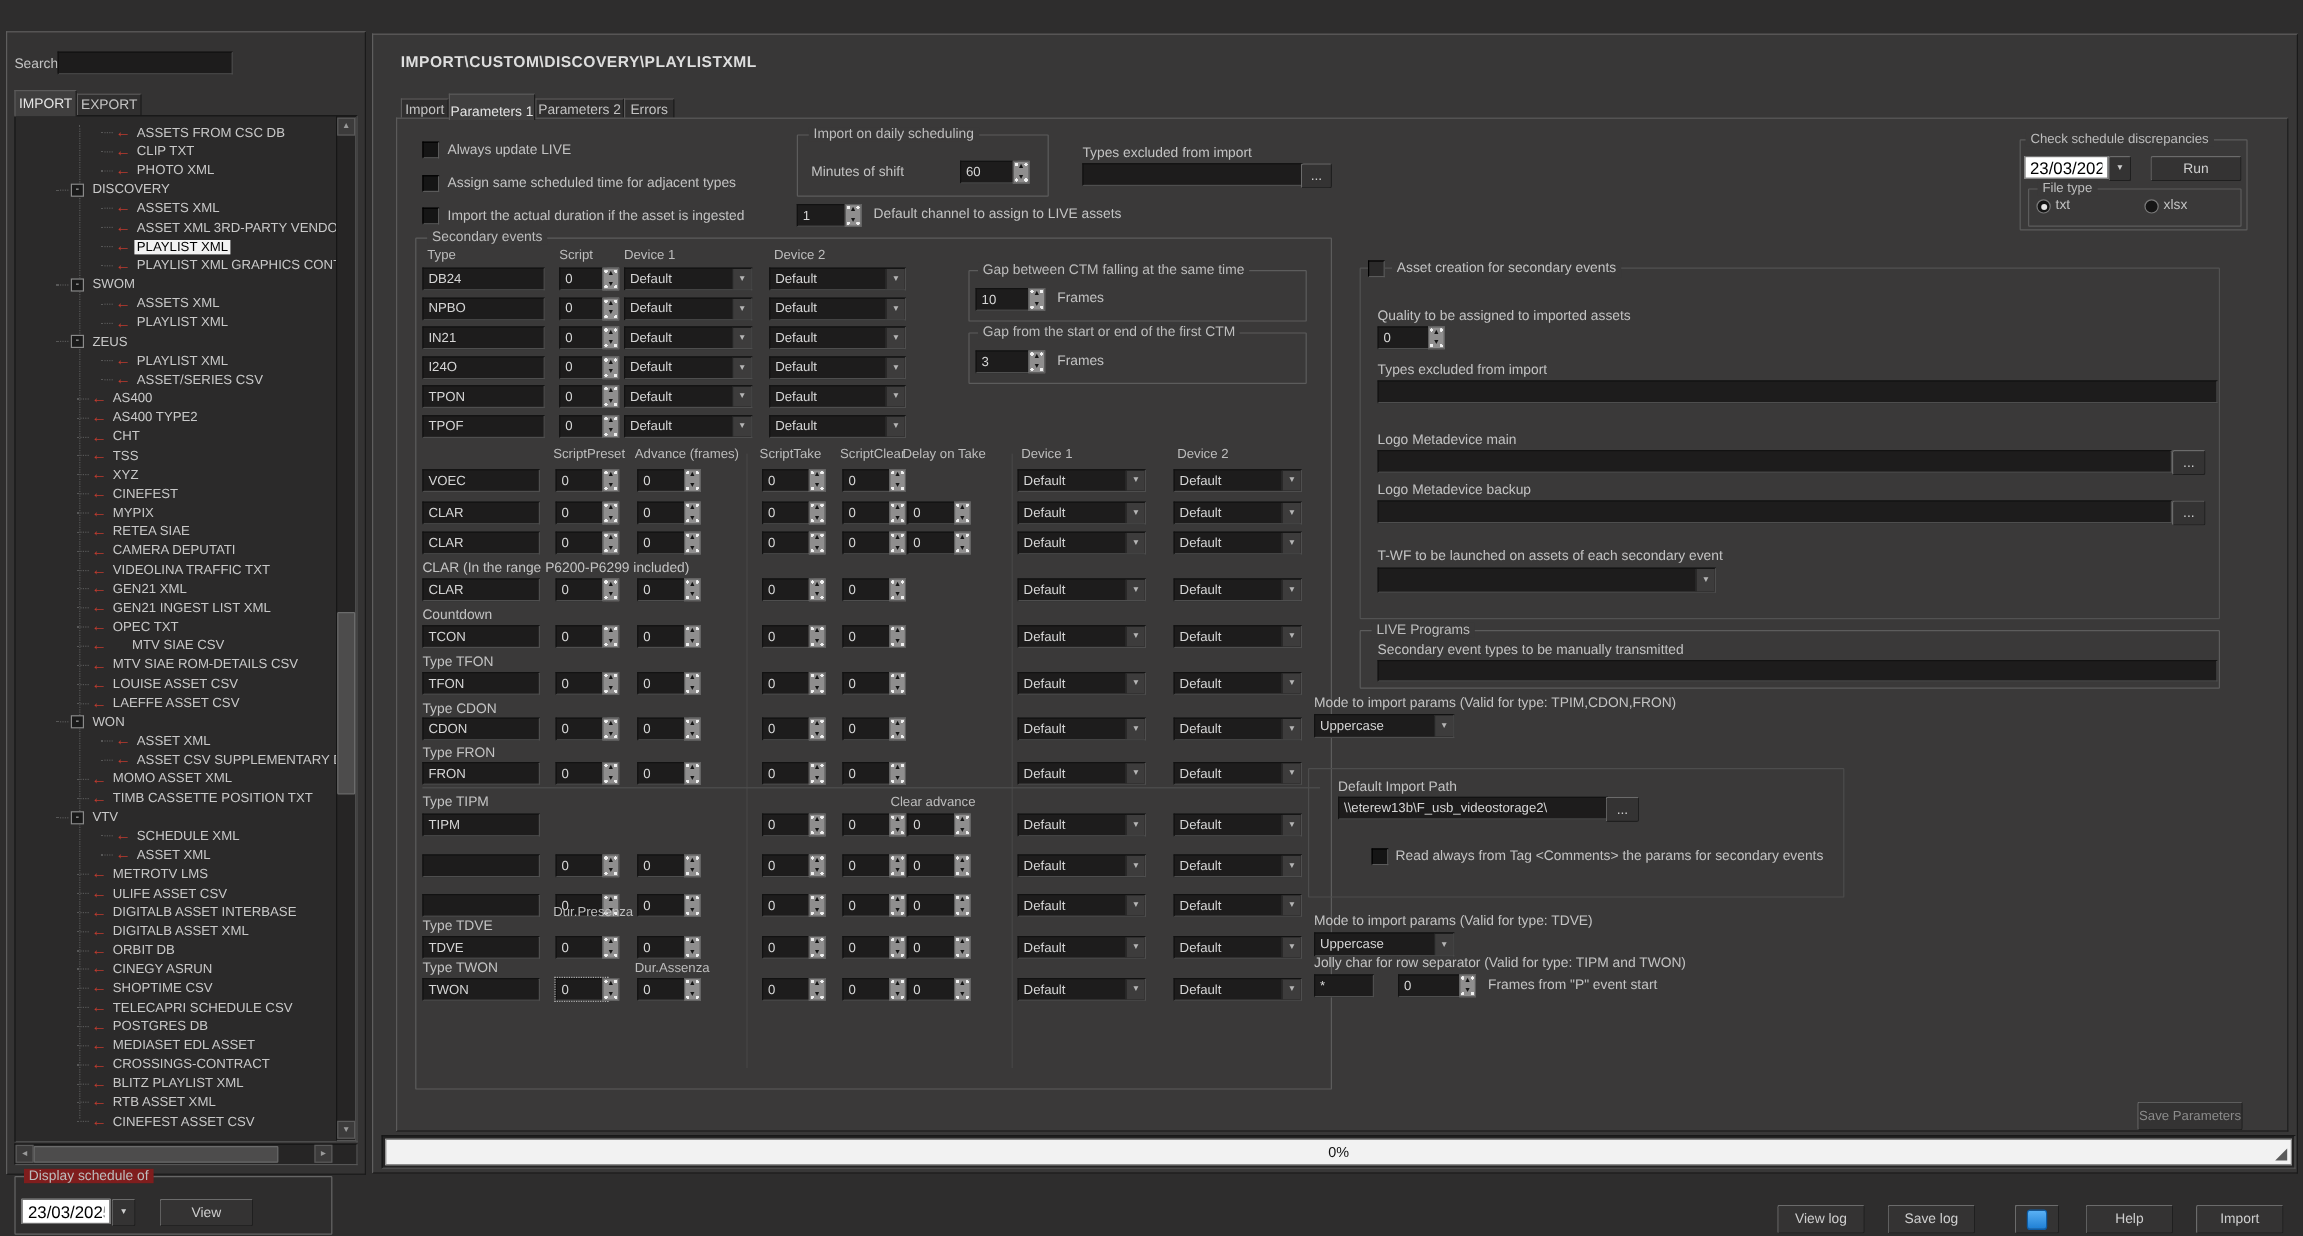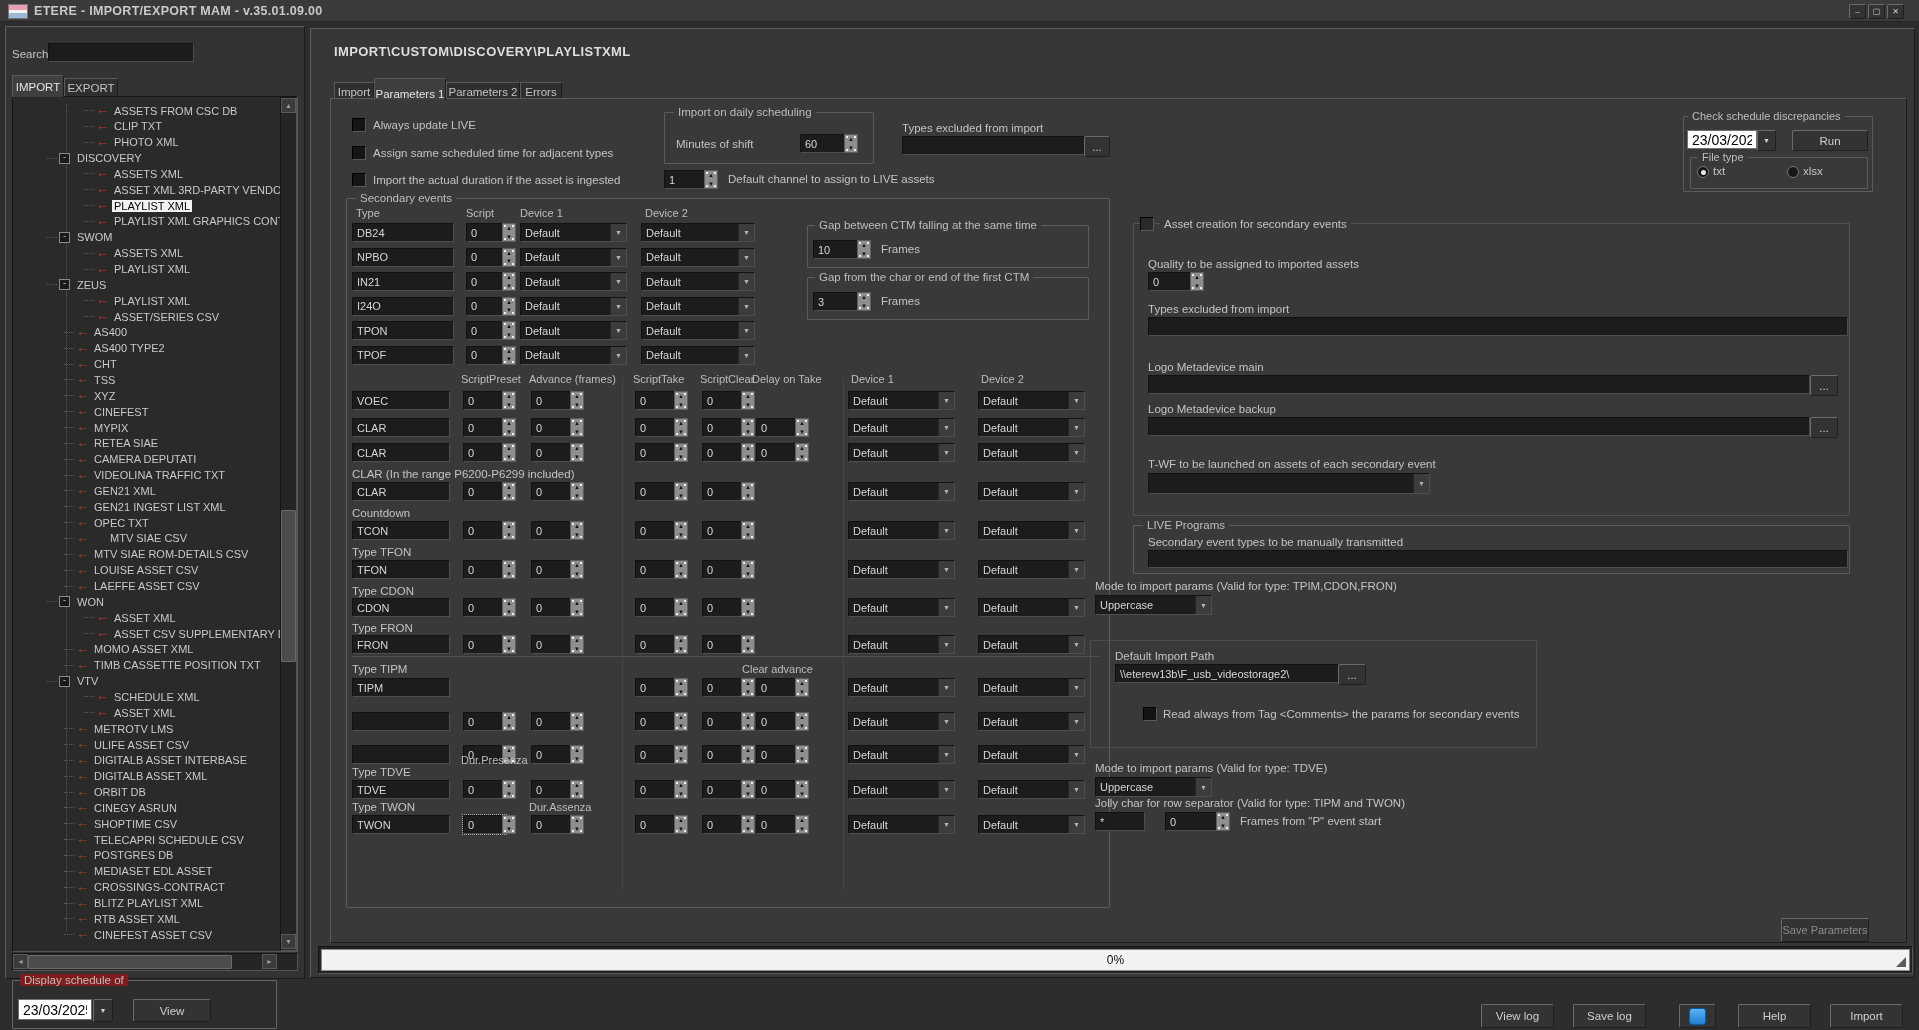--- a/index.html
+++ b/index.html
@@ -51,28 +51,20 @@
   .dotline{position:absolute;border-left:1px dotted #575757;width:0;}
   .scroll-btn{position:absolute;background:#3c3b3b;border:1px solid #5a5a5a;display:flex;align-items:center;justify-content:center;
       color:#9a9a9a;font-size:7px;}
   .thumb{position:absolute;background:#4d4c4c;border:1px solid #6b6b6b;border-radius:1px;}
 </style>
 </head>
 <body>
 
 <div id="app">
 
-  <div class="abs" style="left:0;top:0;width:1919px;height:21px;background:#3b3a3a;border-bottom:1px solid #262525;">
-    <div class="abs" style="left:8px;top:4px;width:18px;height:13px;border:1px solid #777;
-                background:linear-gradient(#e6a0b4 0 35%,#f2f2f2 35% 65%,#9db8d2 65% 100%);"></div>
-    <div class="abs" style="left:34px;top:4px;font-size:12.5px;font-weight:bold;color:#c9c9c9;letter-spacing:.3px;">ETERE - IMPORT/EXPORT MAM - v.35.01.09.00</div>
-    <div class="abs btn" style="left:1849px;top:4px;width:15px;height:13px;font-size:8px;">–</div>
-    <div class="abs btn" style="left:1868px;top:4px;width:15px;height:13px;font-size:8px;">▢</div>
-    <div class="abs btn" style="left:1887px;top:4px;width:15px;height:13px;font-size:8px;">✕</div>
-  </div>
 
   <div class="panel" style="left:5px;top:26px;width:298px;height:951px;"></div>
 
   <div class="lbl" style="left:12px;top:48px;">Search</div>
   <input class="fld" style="left: 48px; top: 43px; width: 146px; height: 19px;" value="">
 
   <div class="tab active" style="left:12px;top:75px;width:50px;height:21px;">
       <span>IMPORT</span>
     </div>
   <div class="tab" style="left:64px;top:78px;width:52px;height:18px;">
@@ -526,21 +518,21 @@
   <div class="grp" style="left:807px;top:225px;width:280px;height:41px;"></div>
   <div class="grp-lbl" style="left:815px;top:225px;">Gap between CTM falling at the same time</div>
   <div class="tb" style="left:813px;top:240px;width:38px;height:17px;">10</div>
   <div class="sp" style="left:857px;top:240px;width:14px;height:19px;">
       <div>▲</div>
       <div>▼</div>
     </div>
   <div class="lbl" style="left:881px;top:243px;">Frames</div>
 
   <div class="grp" style="left:807px;top:277px;width:280px;height:41px;"></div>
-  <div class="grp-lbl" style="left:815px;top:277px;">Gap from the char or end of the first CTM</div>
+  <div class="grp-lbl" style="left:815px;top:277px;">Gap from the start or end of the first CTM</div>
   <div class="tb" style="left:813px;top:292px;width:38px;height:17px;">3</div>
   <div class="sp" style="left:857px;top:292px;width:14px;height:19px;">
       <div>▲</div>
       <div>▼</div>
     </div>
   <div class="lbl" style="left:881px;top:295px;">Frames</div>
 
   <div class="hdr" style="left:461px;top:373px;">ScriptPreset</div>
   <div class="hdr" style="left:529px;top:373px;">Advance (frames)</div>
   <div class="hdr" style="left:633px;top:373px;">ScriptTake</div>

